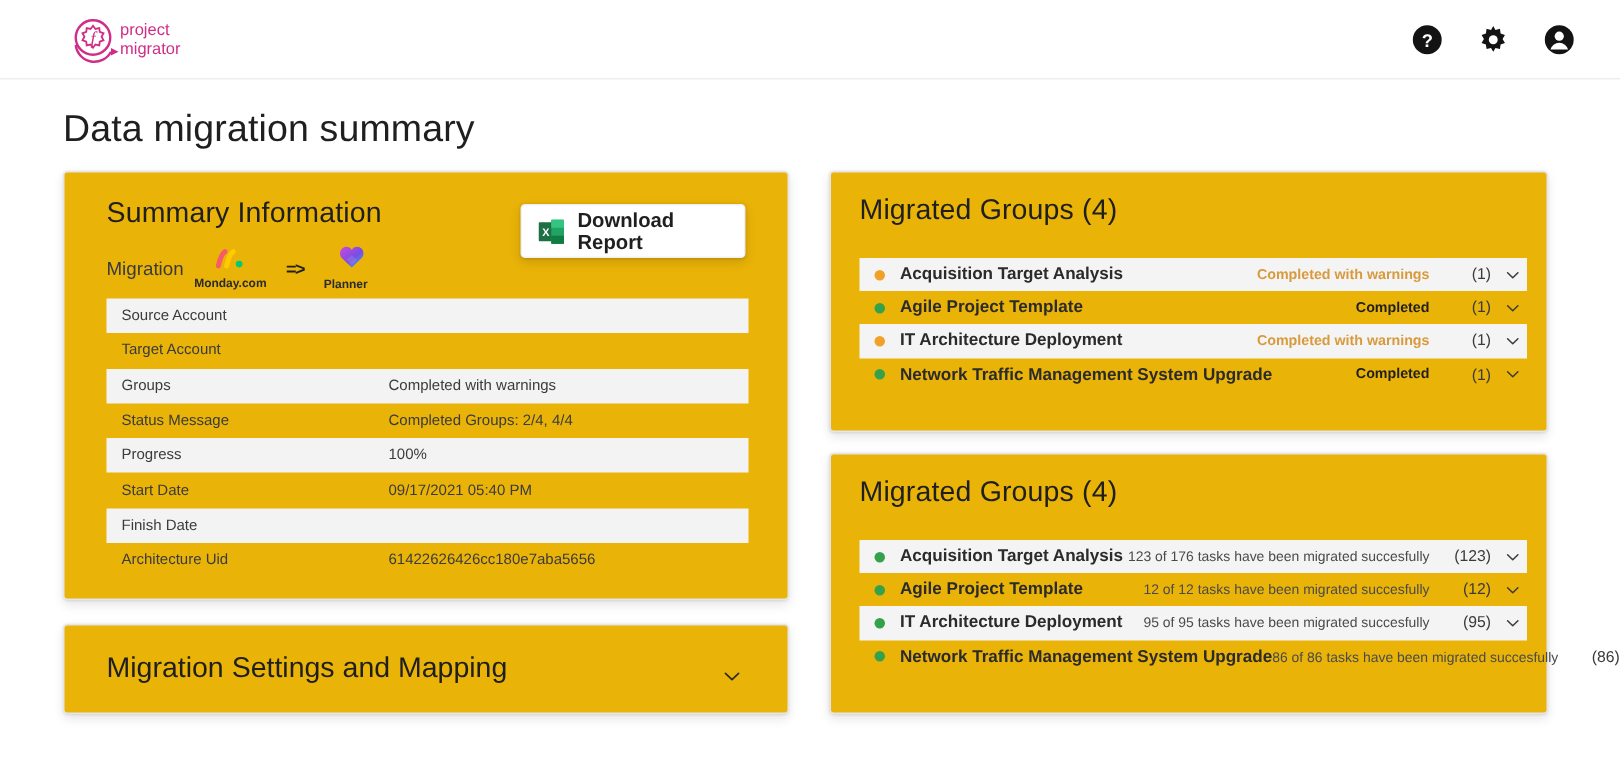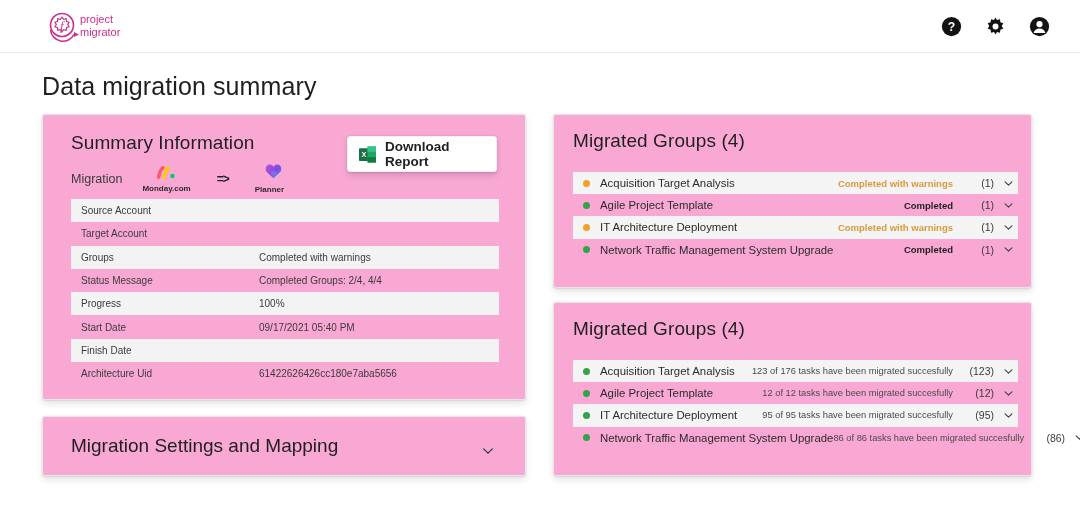--- a/index.html
+++ b/index.html
@@ -30,21 +30,21 @@
   
   .page-title {
     position: absolute; left: 42px; top: 72px;
     font-size: 25px; font-weight: 400; letter-spacing: .1px;
     color: #1f1f1f;
   }
 
   
   .card {
     position: absolute;
-    background: #f9a8d4;
+    background: #eab308;
     border: 1px solid #e6e6e6;
     border-radius: 3px;
     box-shadow: 0 0.6px 1.8px rgba(0,0,0,.10), 0 3.2px 7.2px rgba(0,0,0,.10);
   }
   #card-summary  { left: 42px;  top: 114px; width: 484px; height: 286px; }
   #card-settings { left: 42px;  top: 416px; width: 484px; height: 60px;  }
   #card-groups1  { left: 553px; top: 114px; width: 479px; height: 174px; }
   #card-groups2  { left: 553px; top: 302px; width: 479px; height: 174px; }
 
   .card-title {
@@ -64,21 +64,21 @@
     box-shadow: 0 0.6px 1.8px rgba(0,0,0,.12), 0 3.2px 7.2px rgba(0,0,0,.12);
     display: flex; align-items: center; gap: 9px;
     padding-left: 11px;
     cursor: pointer;
   }
   .dl-btn .label { font-size: 13.5px; font-weight: 600; color: #1f1f1f; }
   .xls-ic { width: 17px; height: 17px; flex: none; }
 
   .mig-row {
     position: absolute; left: 28px; top: 53px;
-    display: flex; align-items: center; gap: 20px;
+    display: flex; align-items: center; gap: 7px;
     height: 22px;
   }
   .mig-row .lbl { font-size: 12.5px; color: #3b3b3b; }
   .mig-row .prod { display: flex; align-items: center; gap: 4px; flex-direction: column; }
   .mig-row .prod-name { font-size: 8px; font-weight: 700; color: #2b2b2b; }
   .mig-row .arrow { font-size: 12px; font-weight: 700; color: #1f1f1f; margin: 0 6px; letter-spacing: -1px; }
   .monday-ic { width: 19px; height: 15px; flex: none; }
   .planner-ic { width: 19px; height: 17px; flex: none; margin-left: 9px; }
 
   .sum-table { position: absolute; left: 28px; top: 84px; width: 428px; }
@@ -104,21 +104,21 @@
   .grp-list { position: absolute; left: 19px; top: 57px; right: 13px; }
   .grp-row {
     display: flex; align-items: center;
     height: 22.2px;
     padding: 0 4px 0 10px;
   }
   .grp-row.alt { background: #f4f4f4; }
   .dot { width: 7px; height: 7px; border-radius: 50%; flex: none; margin-right: 10px; }
   .dot.warn { background: #f2a128; }
   .dot.ok   { background: #35a14a; }
-  .grp-name { font-size: 11.4px; color: #2b2b2b; white-space: nowrap; }
+  .grp-name { font-size: 11.4px; color: #2b2b2b; white-space: nowrap; font-weight: bold; }
   .grp-status {
     margin-left: auto; font-size: 9.5px; font-weight: 600;
     white-space: nowrap; padding-right: 11px;
   }
   .grp-status.warn { color: #d89a3c; }
   .grp-status.ok   { color: #1f1f1f; }
   .grp-status.msg  { color: #4a4a4a; font-weight: 400; font-size: 9.3px; }
   .grp-count {
     font-size: 10.5px; color: #3b3b3b;
     min-width: 30px; text-align: right; white-space: nowrap;

